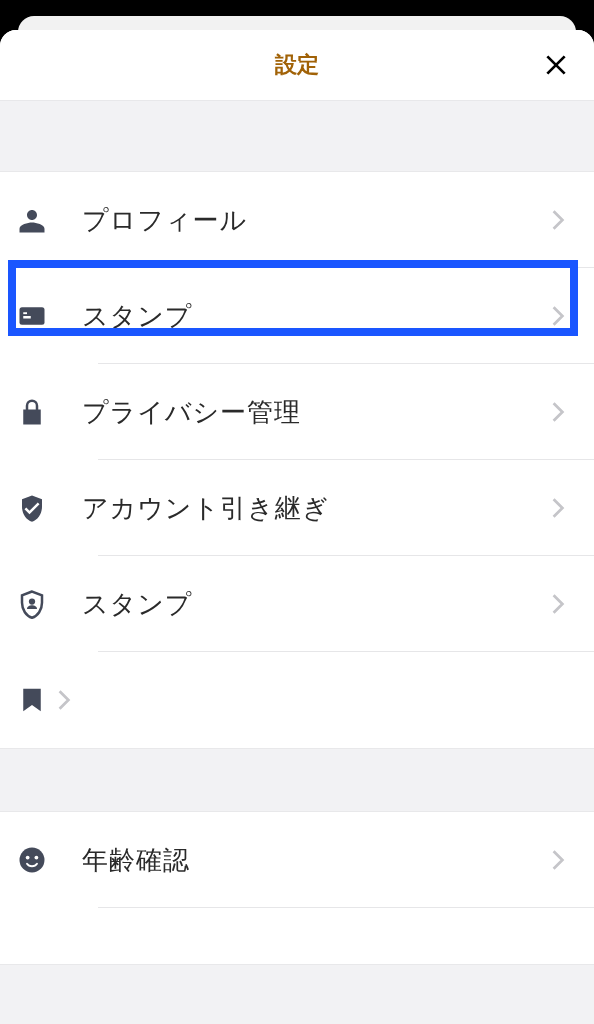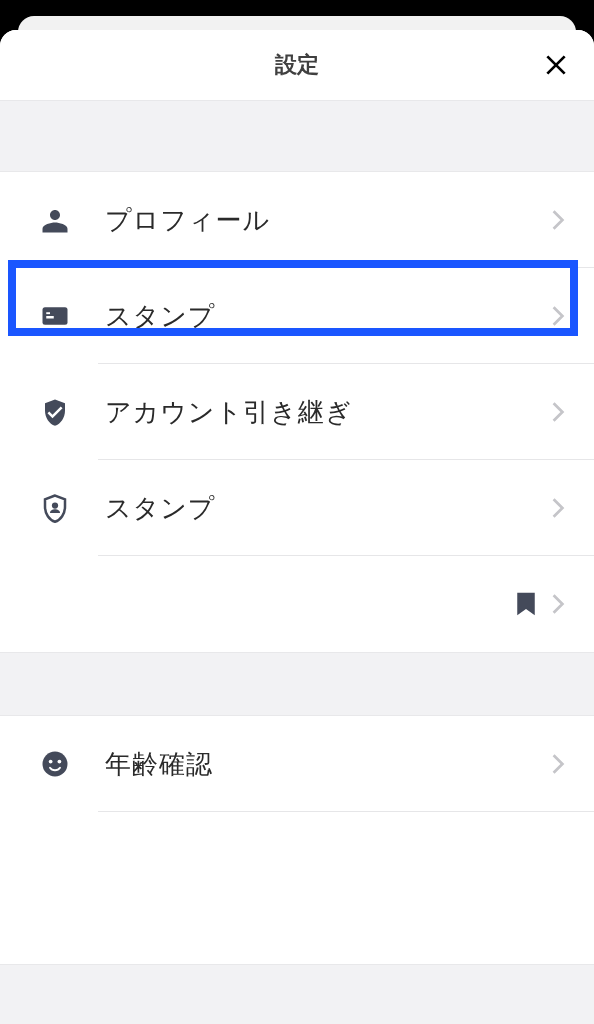--- a/index.html
+++ b/index.html
@@ -33,21 +33,21 @@
   height: 70px;
   display: flex;
   align-items: center;
   justify-content: center;
   position: relative;
   background: #fff;
 }
 .header-title {
   font-size: 22px;
   font-weight: 600;
-  color: #404040;
+  color: #a16207;
 }
 .close-btn {
   position: absolute;
   right: 20px;
   top: 50%;
   transform: translateY(-50%);
   width: 36px;
   height: 36px;
   display: flex;
   align-items: center;
@@ -60,24 +60,23 @@
   background: #f2f2f4;
   border-top: 1px solid #e8e8ea;
   border-bottom: 1px solid #e8e8ea;
 }
 .section-gap.short { height: 64px; }
 .list { background: #fff; }
 .row {
   height: 96px;
   display: flex;
   align-items: center;
-  padding: 0 24px 0 35px;
+  padding: 0 24px 0 12px;
   position: relative;
   cursor: pointer;
-  justify-content: flex-end;
 }
 .row-divider {
   position: absolute;
   left: 98px;
   right: 0;
   bottom: 0;
   height: 1px;
   background: #e6e6e8;
 }
 .row:last-child .row-divider { display: none; }
@@ -166,20 +165,34 @@
       </div>
       <div class="row-label">スタンプ</div>
       <div class="row-chevron">
           <svg viewBox="0 0 12 20">
             <path d="M2 2l8 8-8 8"></path>
           </svg>
         </div>
       <div class="row-divider"></div>
     </div>
 
+    <div class="row">
+      <div class="row-icon">
+        <svg viewBox="0 0 24 24">
+            <path d="M17 10V7a5 5 0 00-10 0v3H5v12h14V10h-2zm-8-3a3 3 0 016 0v3H9V7z"></path>
+          </svg>
+      </div>
+      <div class="row-label">プライバシー管理</div>
+      <div class="row-chevron">
+          <svg viewBox="0 0 12 20">
+            <path d="M2 2l8 8-8 8"></path>
+          </svg>
+        </div>
+      <div class="row-divider"></div>
+    </div>
 
     <div class="row">
       <div class="row-icon">
         <svg viewBox="0 0 24 24">
             <path d="M12 2L4 5v6c0 5.5 3.4 10.7 8 12 4.6-1.3 8-6.5 8-12V5l-8-3zm-2 15l-4-4 1.4-1.4L10 14.2l6.6-6.6L18 9l-8 8z"></path>
           </svg>
       </div>
       <div class="row-label">アカウント引き継ぎ</div>
       <div class="row-chevron">
           <svg viewBox="0 0 12 20">

